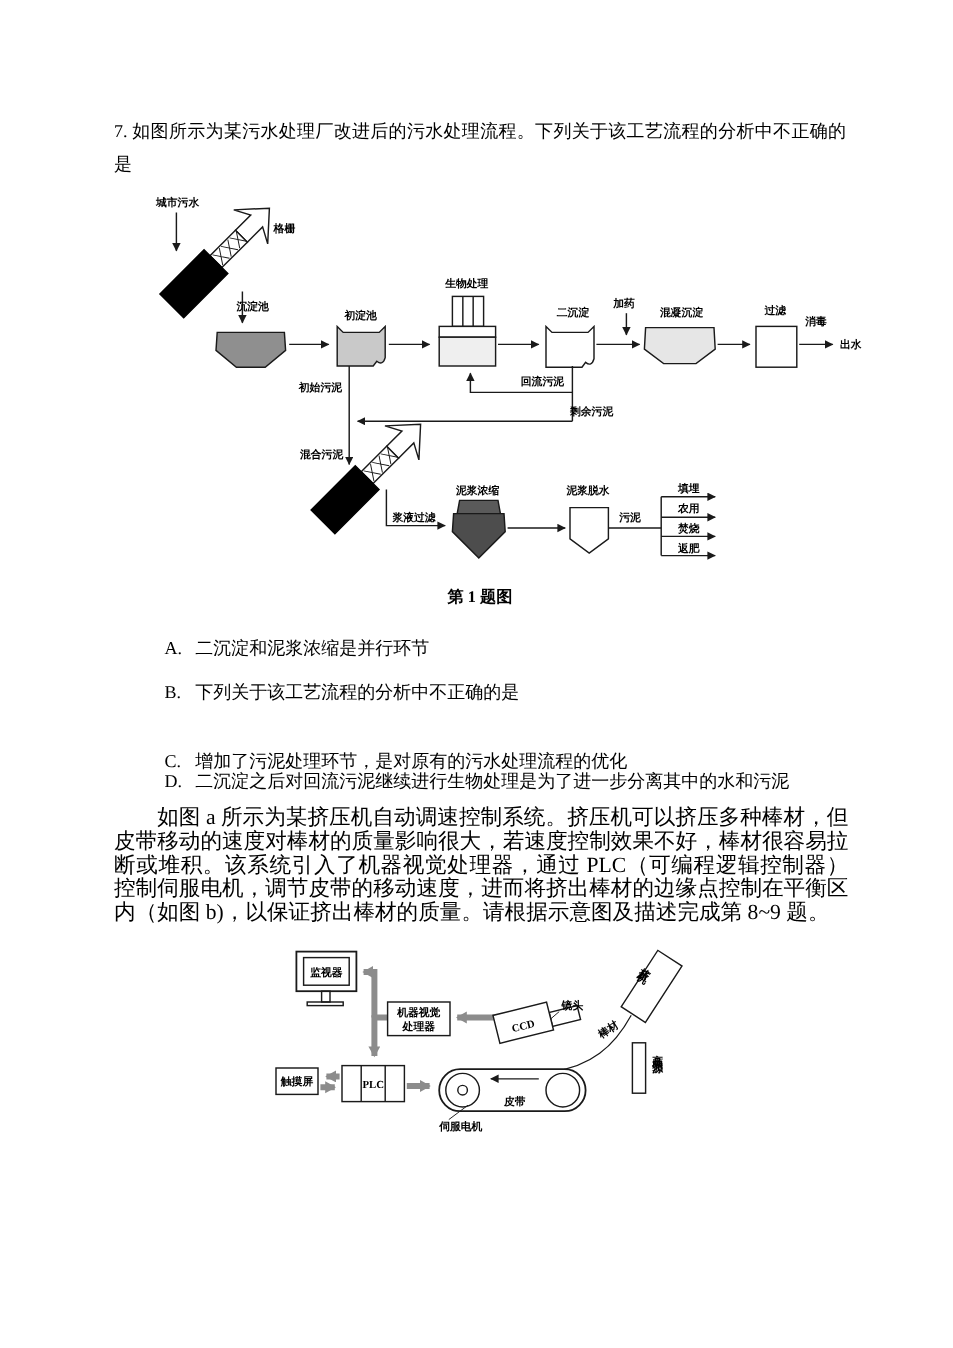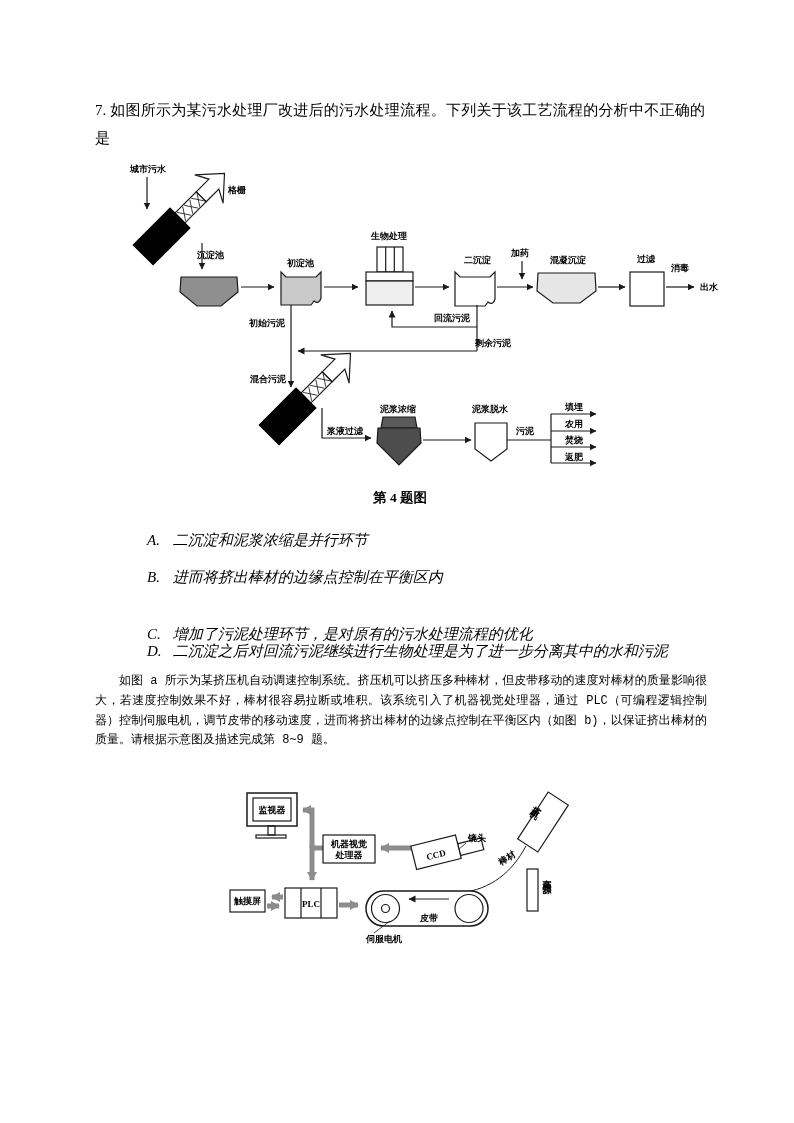--- a/index.html
+++ b/index.html
@@ -4,24 +4,24 @@
 <style>
   html,body{margin:0;padding:0;}
   body{
     width:794px;height:1123px;position:relative;background:#ffffff;
     font-family:"Liberation Serif","DejaVu Serif",serif;color:#000;
     overflow:hidden;
   }
   .abs{position:absolute;}
   .q-text{left:95px;top:97px;width:610px;font-size:15px;line-height:27.5px;text-align:justify;}
   .caption{left:96px;top:489px;width:608px;text-align:center;font-size:13.5px;font-weight:bold;}
-  .opt{left:147px;width:560px;font-size:15px;white-space:nowrap;font-style:italic;}
+  .opt{left:137px;width:560px;font-size:15px;white-space:nowrap;}
   .opt .opt-label{display:inline-block;min-width:22px;}
-  .para{left:95px;top:672px;width:612px;font-size:12px;line-height:19.8px;
-        text-align:justify;text-indent:2em;font-family:Liberation Mono, monospace;}
+  .para{left:95px;top:672px;width:612px;font-size:18px;line-height:19.8px;
+        text-align:justify;text-indent:2em;font-family:Liberation Serif, serif;}
   svg text{font-family:"DejaVu Sans","Liberation Sans",sans-serif;font-weight:bold;font-size:9px;fill:#000;}
   svg text.latin{font-family:"Liberation Serif","DejaVu Serif",serif;}
   .v-label{position:absolute;writing-mode:vertical-rl;text-orientation:upright;
            font-family:"DejaVu Sans","Liberation Sans",sans-serif;
            font-weight:bold;font-size:9px;letter-spacing:2px;line-height:1;}
   #extruder-label{left:536px;top:800px;transform:rotate(30deg);transform-origin:50% 50%;}
   #light-label{left:542px;top:872px;}
 </style>
 </head>
 <body>
@@ -116,29 +116,29 @@
   <text x="327" y="434">浆液过滤</text>
   <text x="380" y="412">泥浆浓缩</text>
   <text x="472" y="412">泥浆脱水</text>
   <text x="516" y="434">污泥</text>
   <text x="565" y="410">填埋</text>
   <text x="565" y="427">农用</text>
   <text x="565" y="443">焚烧</text>
   <text x="565" y="460">返肥</text>
 </svg>
 
-<div class="abs caption">第 4 题图</div>
+<div class="abs caption">第 1 题图</div>
 
 <div class="abs opt" style="top:531px;">
   <span class="opt-label">A.</span>
   <span>二沉淀和泥浆浓缩是并行环节</span>
 </div>
 <div class="abs opt" style="top:568px;">
   <span class="opt-label">B.</span>
-  <span>进而将挤出棒材的边缘点控制在平衡区内</span>
+  <span>下列关于该工艺流程的分析中不正确的是</span>
 </div>
 <div class="abs opt" style="top:605px;margin-top:20px;">
   <span class="opt-label">C.</span>
   <span>增加了污泥处理环节，是对原有的污水处理流程的优化</span>
 </div>
 <div class="abs opt" style="top:642px;">
   <span class="opt-label">D.</span>
   <span>二沉淀之后对回流污泥继续进行生物处理是为了进一步分离其中的水和污泥</span>
 </div>
 

